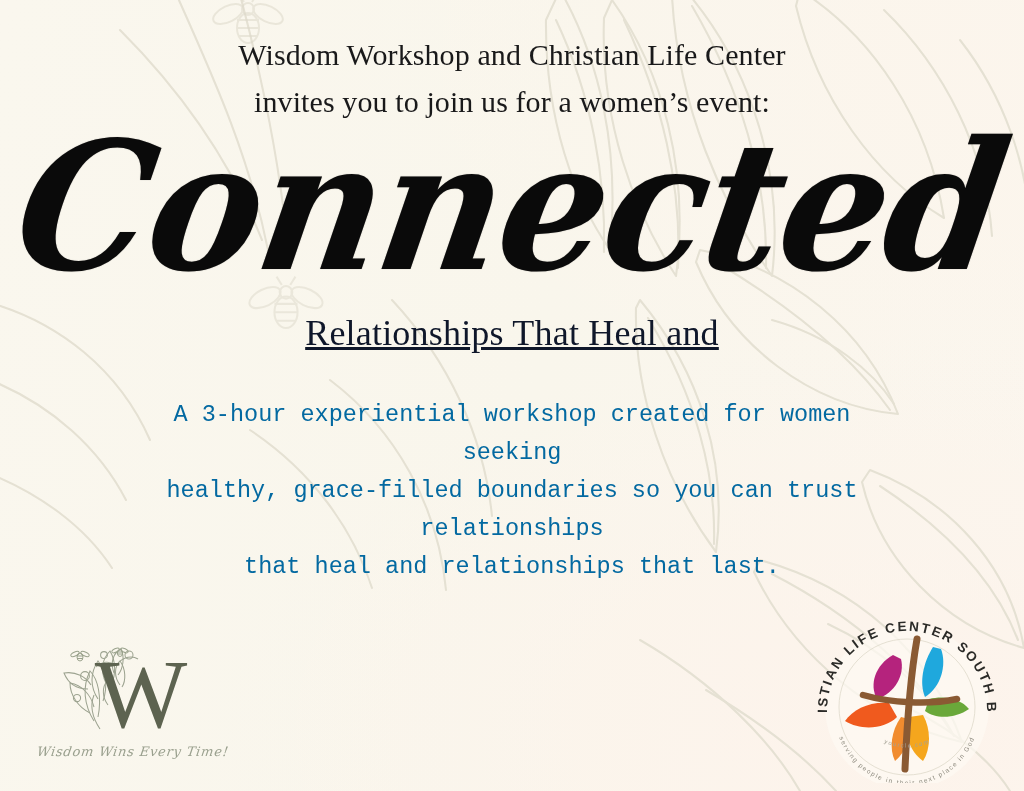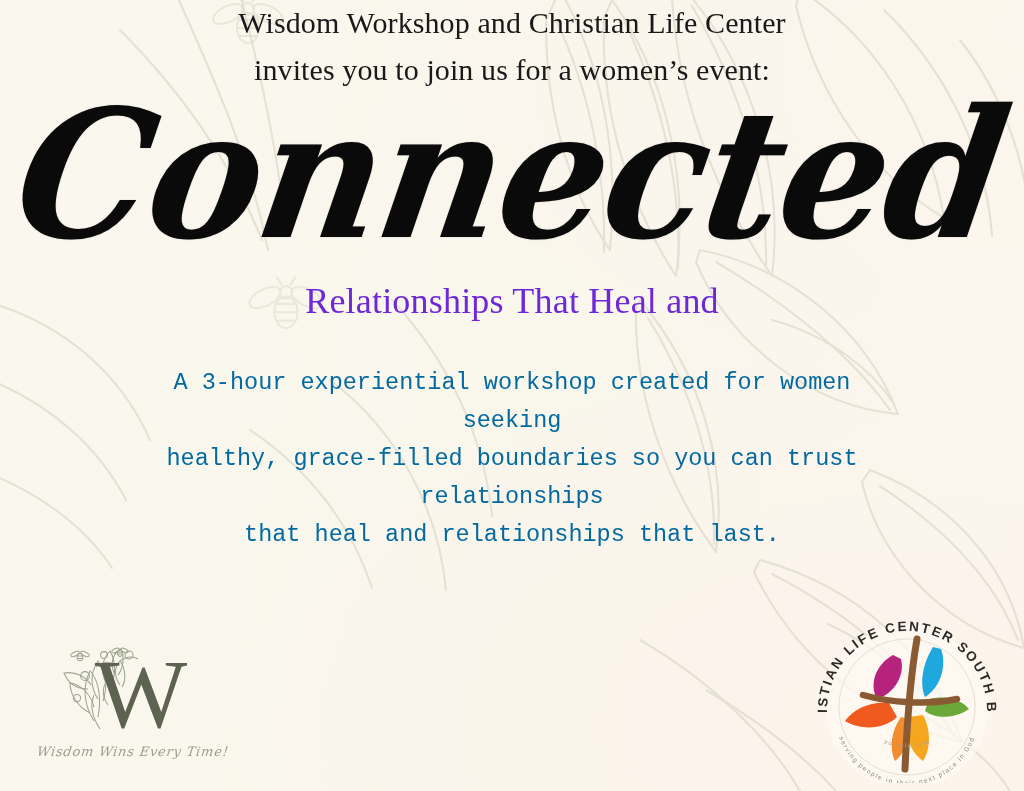--- a/index.html
+++ b/index.html
@@ -35,20 +35,21 @@
     position:absolute; inset:0;
     pointer-events:none;
     opacity:1;
   }
   .bg-botanical svg { width:100%; height:100%; display:block; }
 
   
   .content {
     position:absolute; inset:0;
     display:flex; flex-direction:column; align-items:center;
+    padding-top:32px;
   }
 
   .invite {
     font-size:30px;
     line-height:1.55;
     text-align:center;
     letter-spacing:0.1px;
     color:#19191a;
     max-width:780px;
   }
@@ -65,23 +66,24 @@
     margin-top:4px;
     transform:skewX(-9deg) scaleY(1.06);
     transform-origin:center;
     text-shadow:0 0 1px rgba(0,0,0,0.35);
   }
 
   .subtitle {
     font-size:36px;
     line-height:1.5;
     text-align:center;
-    color:#6d28d9;
+    color:#0f172a;
     margin-top:22px;
     letter-spacing:0.2px;
+    text-decoration:underline;
   }
   .subtitle .l2 { display:block; }
 
   .body-copy {
     font-size:23.5px;
     line-height:1.62;
     text-align:center;
     color:#0369a1;
     margin-top:36px;
     width:760px;

